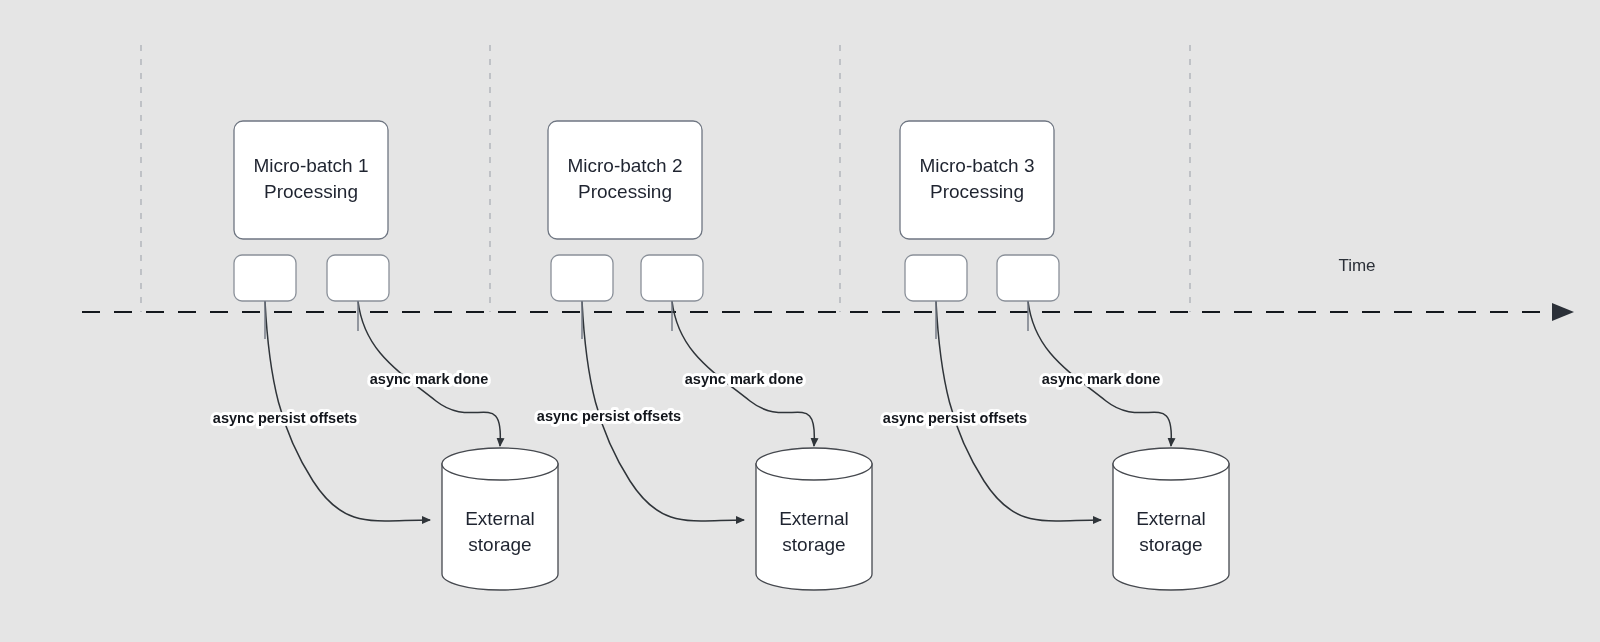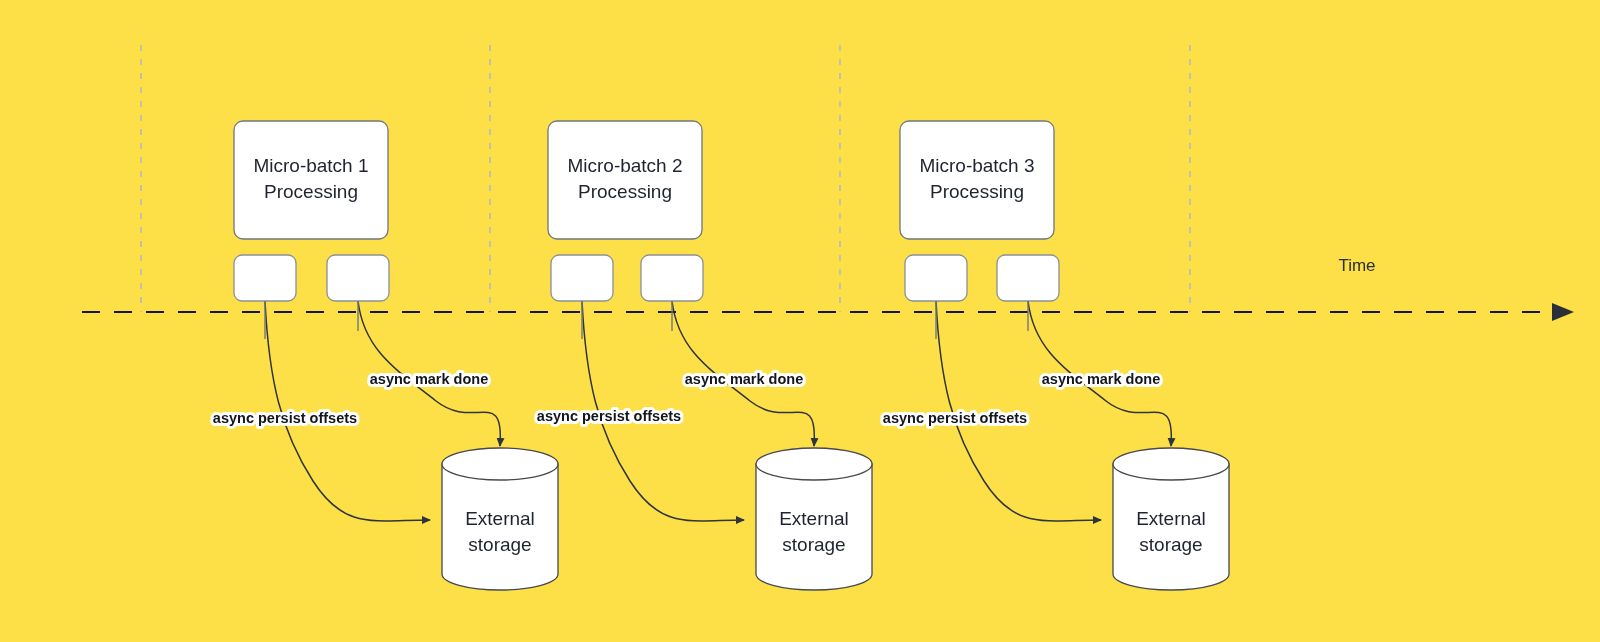--- a/index.html
+++ b/index.html
@@ -4,21 +4,21 @@
 <style>
   html, body {
     margin: 0;
     padding: 0;
     background: #ffffff;
   }
   #canvas {
     position: relative;
     width: 1600px;
     height: 642px;
-    background: #fde047;
+    background: #e5e5e5;
     overflow: hidden;
     font-family: "Liberation Sans", sans-serif;
   }
   #diagram-svg {
     position: absolute;
     left: 0;
     top: 0;
     width: 1600px;
     height: 642px;
   }

